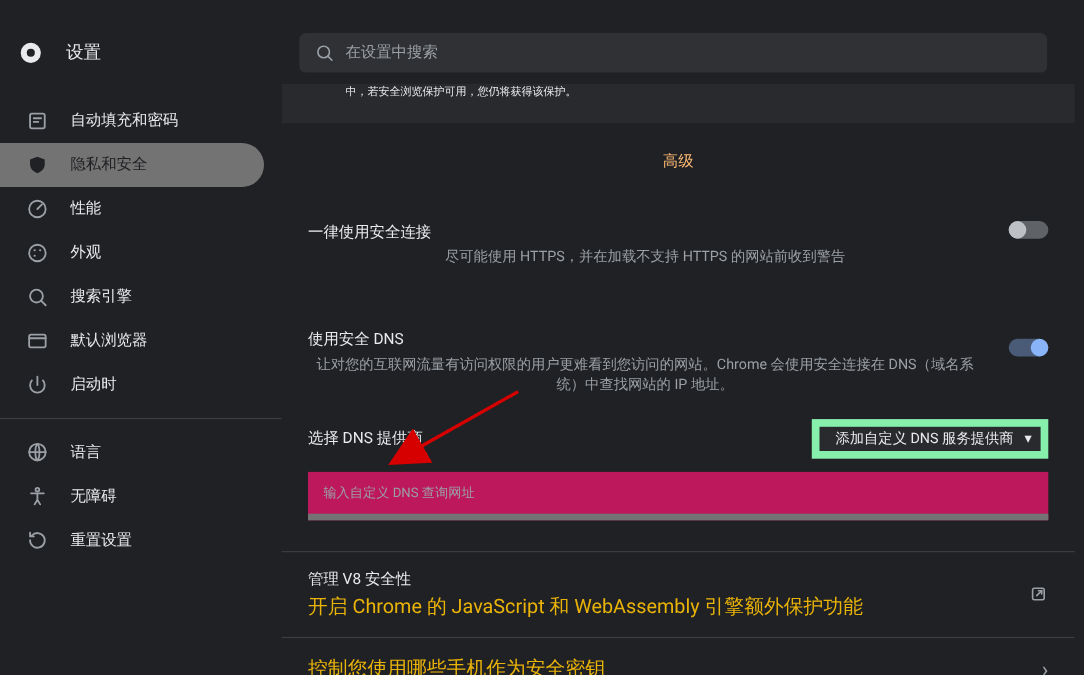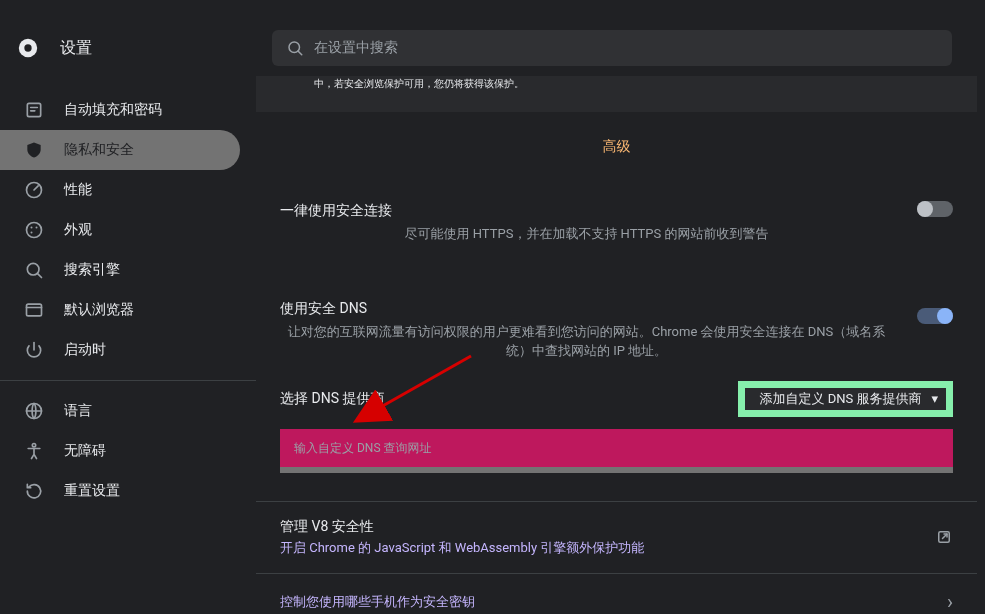--- a/index.html
+++ b/index.html
@@ -48,21 +48,21 @@
 .dropdown { border:7px solid #86efac; border-radius:0; height:36px; display:flex; align-items:center; padding:0 8px 0 14px; color:#e8eaed; font-size:13px; cursor:pointer; background:#292a2d; }
 .dropdown .caret { margin-left:10px; }
 
 .dns-input-row { padding:2px 24px 0 24px; }
 .dns-input { width:100%; height:44px; background:#be185d; border:none; border-bottom:6px solid #737373; color:#e8eaed; font-size:12px; padding:0 14px; outline:none; }
 .dns-input::placeholder { color:#9aa0a6; }
 
 .link-row { padding:16px 24px; display:flex; align-items:center; border-top:1px solid #3c4043; cursor:pointer; }
 .link-row .txt-col { flex:1; }
 .link-row .t { font-size:14px; color:#e8eaed; margin-bottom:3px; }
-.link-row .s { font-size:13px; color:#c4b5fd; }
+.link-row .s { font-size:18px; color:#eab308; }
 .ext-icon { width:18px; height:18px; color:#9aa0a6; flex-shrink:0; margin-left:16px; }
 .chev-icon { color:#9aa0a6; font-size:20px; margin-left:16px; }
 
 .arrow-overlay { position:absolute; pointer-events:none; }
 .arrow-overlay svg { overflow:visible; }
 
 
 .icon svg, .si svg, .ext-icon svg { stroke:currentColor; fill:none; stroke-width:2; stroke-linecap:round; stroke-linejoin:round; }
 </style>
 </head>

